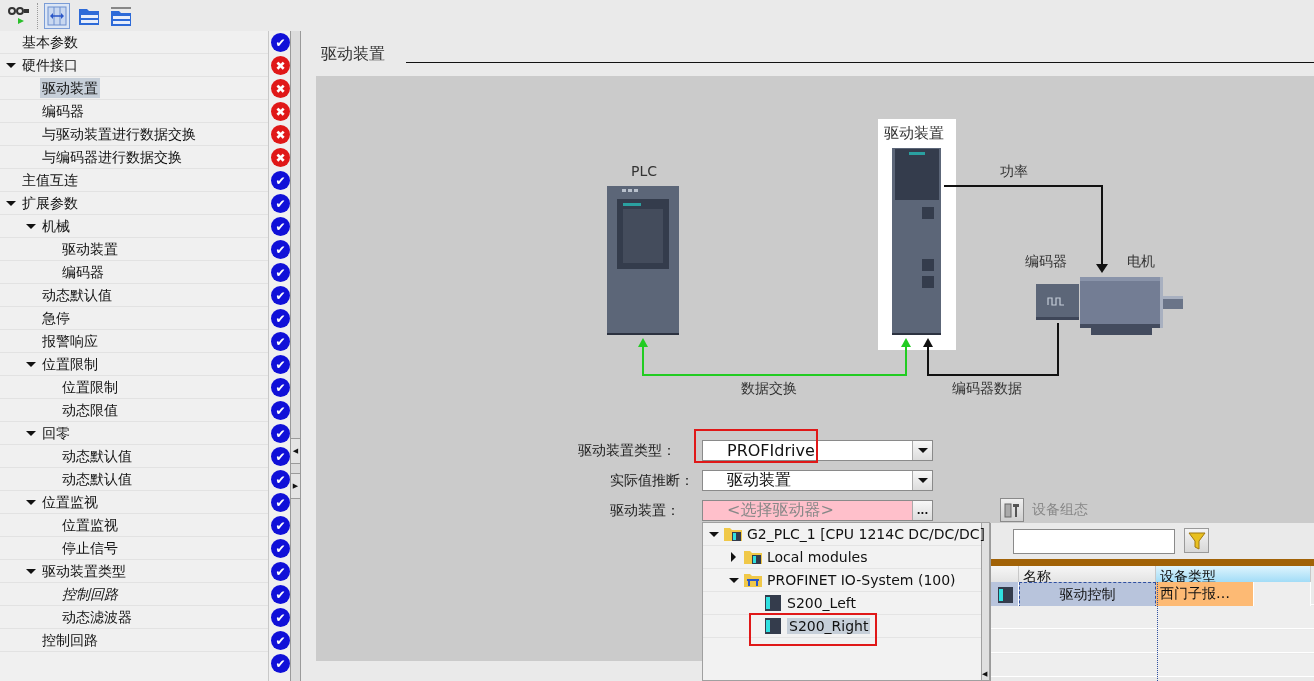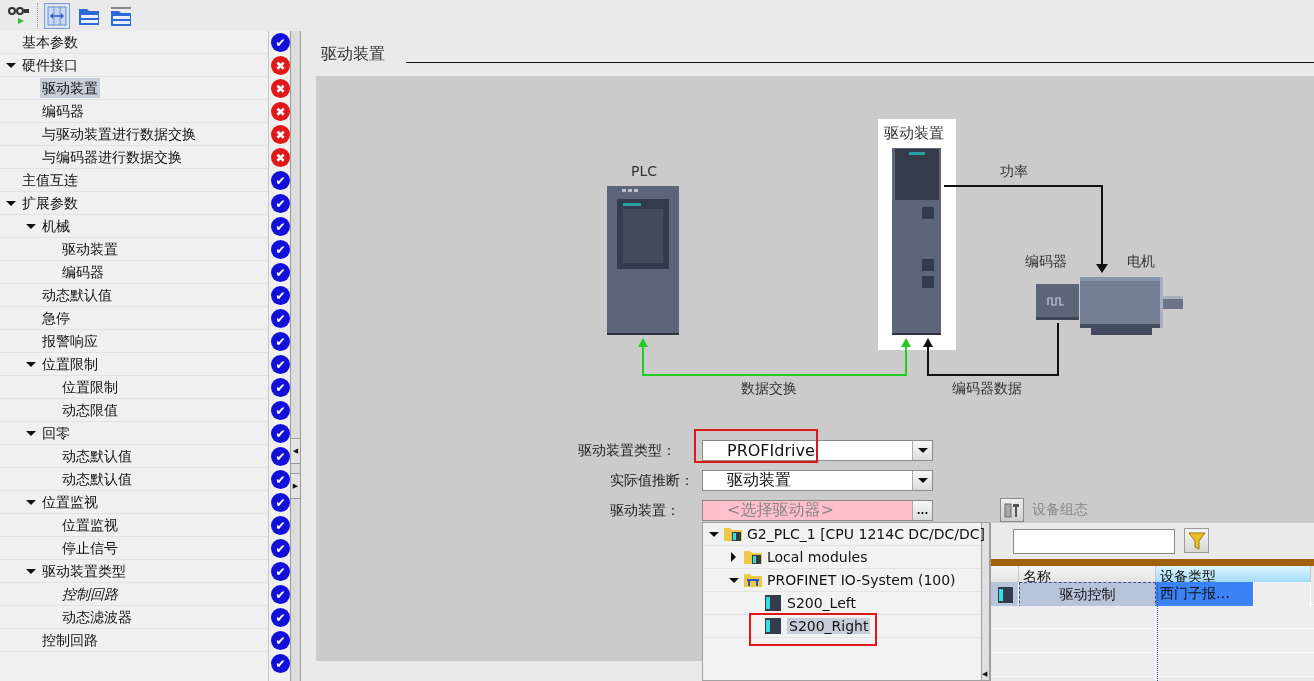--- a/index.html
+++ b/index.html
@@ -400,21 +400,21 @@
       <div class="gh sorted" style="width:155px;">设备类型</div>
     </div>
     <div class="grid-row" style="top:59px;">
       <div class="gc" style="width:28px;background:#b8c4dc;display:flex;align-items:center;justify-content:center;">
         <svg width="18" height="18" viewBox="0 0 18 18">
             <rect x="2" y="1" width="15" height="16" fill="#343c4c"></rect>
             <rect x="3" y="3" width="4" height="12" fill="#30e0e0"></rect>
           </svg>
       </div>
       <div class="gc" style="width:137px;background:#b8c4dc;border:1px dashed #3050a0;text-align:center;">驱动控制</div>
-      <div class="gc" style="width:98px;background:#3b82f6;padding-left:4px;">西门子报…</div>
+      <div class="gc" style="width:98px;background:#fdba74;padding-left:4px;">西门子报…</div>
       <div class="gc" style="width:57px;background:#eee;"></div>
     </div>
     <div class="grid-row" style="top:83px;background:#eee;"></div>
     <div class="grid-row" style="top:107px;background:#eee;"></div>
     <div class="grid-row" style="top:131px;background:#eee;"></div>
     <div style="position:absolute;left:166px;top:59px;width:0;height:99px;border-left:1px dotted #3050a0;"></div>
   </div>
 
 </div>
 

